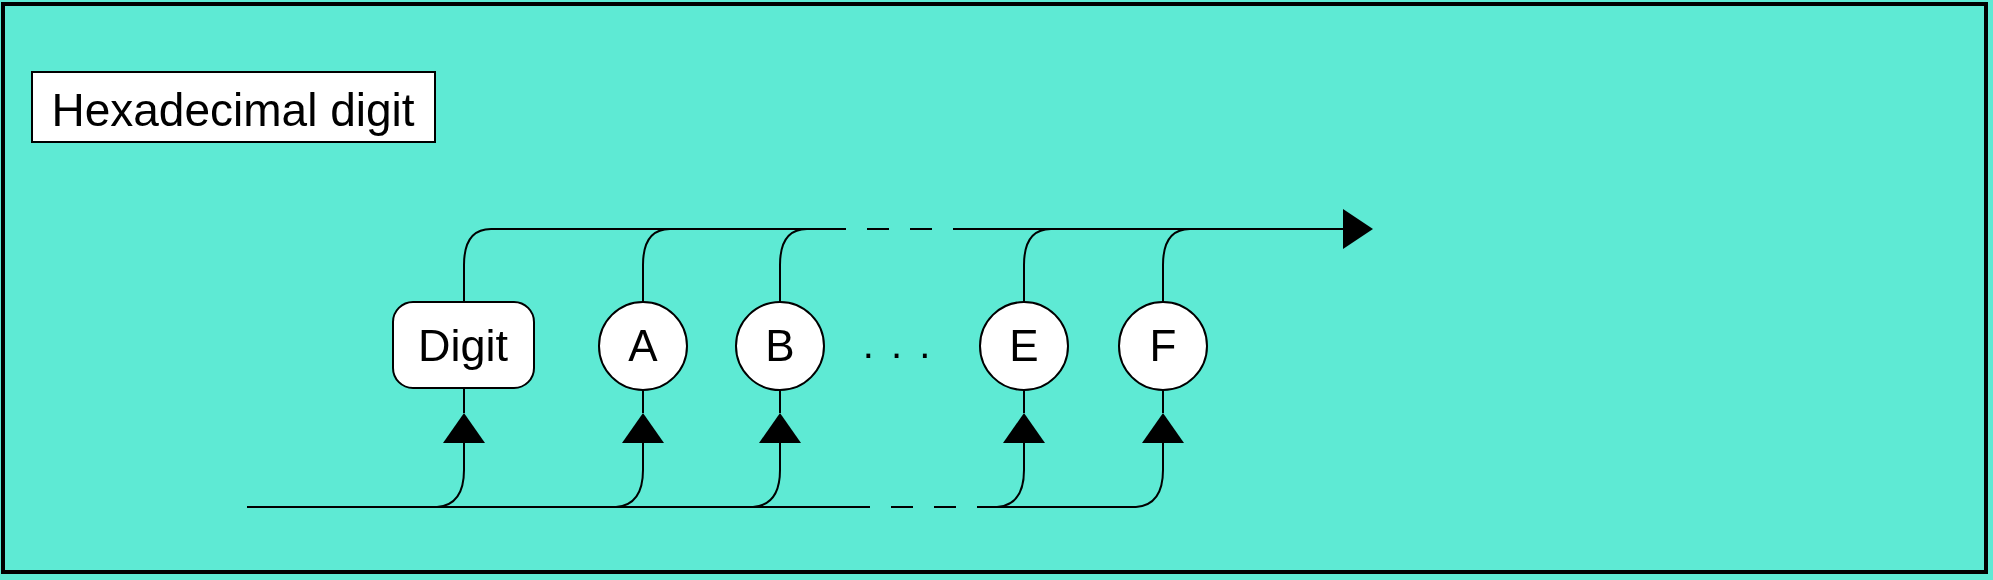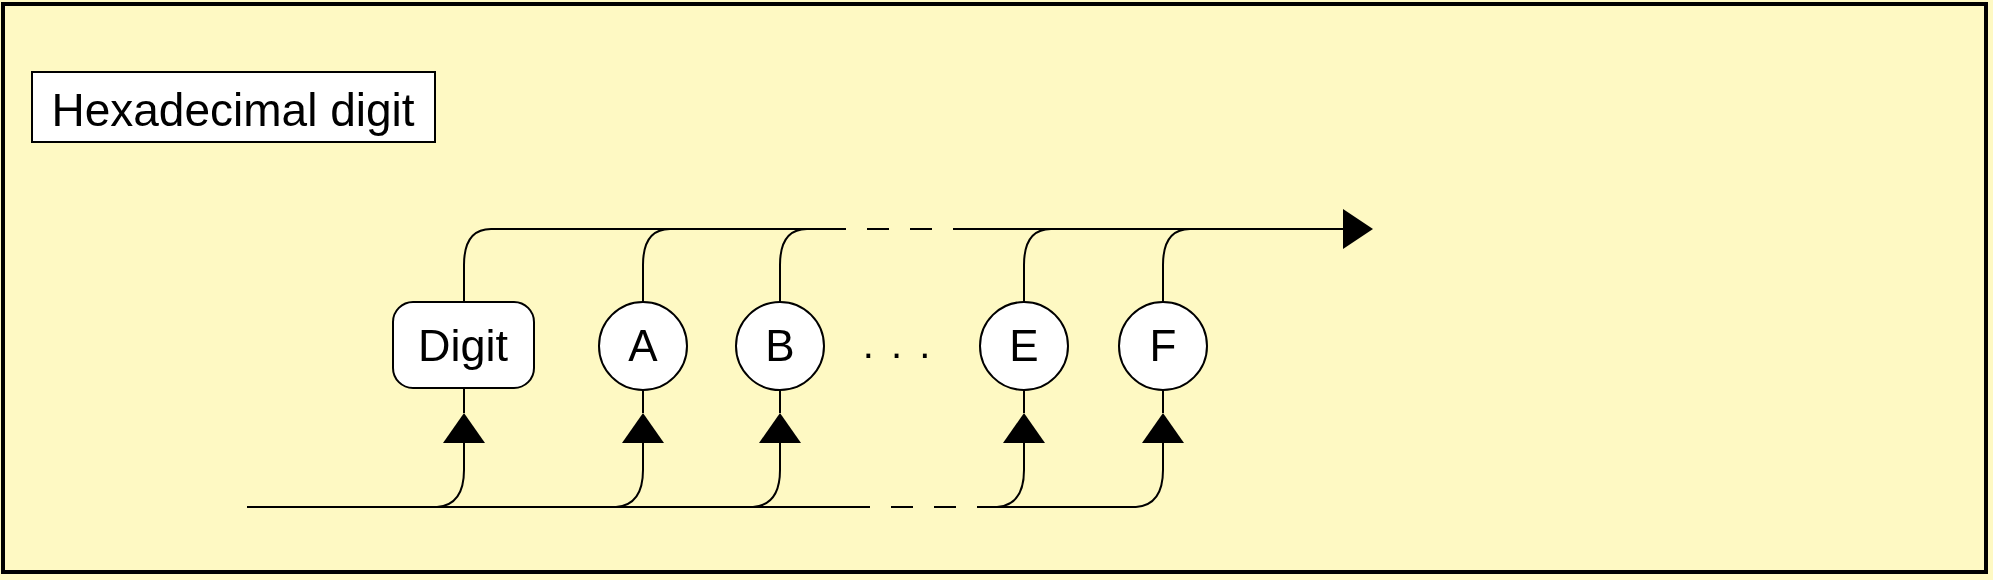--- a/index.html
+++ b/index.html
@@ -1,20 +1,20 @@
 <!DOCTYPE html>
 <html><head>
 <meta charset="utf-8">
 <style>
   html, body { margin: 0; padding: 0; background: #ffffff; }
   #canvas {
     position: relative;
     width: 1993px;
     height: 580px;
-    background: #fef9c3;
+    background: #5eead4;
     font-family: "Liberation Sans", "DejaVu Sans", sans-serif;
     overflow: hidden;
   }
   svg { display: block; }
   .ink-line   { stroke: #000000; stroke-width: 2; fill: none; }
   .ink-dash   { stroke: #000000; stroke-width: 2; fill: none; stroke-dasharray: 22 21; }
   .ink-fill   { fill: #000000; stroke: none; }
   .shape      { fill: #ffffff; stroke: #000000; stroke-width: 2; }
   .border     { fill: none; stroke: #000000; stroke-width: 4; }
   .title-text { font-size: 46px; fill: #000000; text-anchor: middle; }

